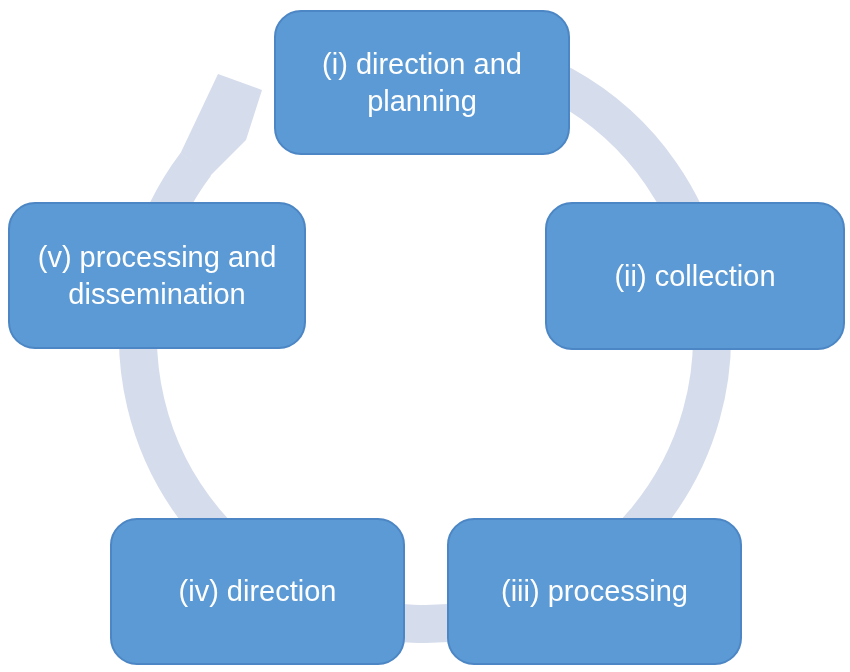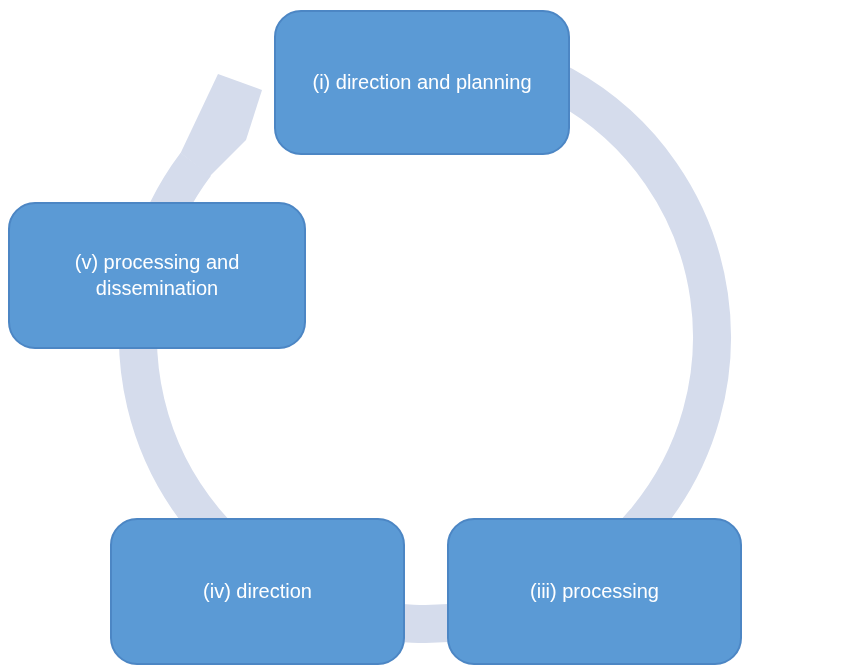--- a/index.html
+++ b/index.html
@@ -37,21 +37,21 @@
     z-index: 2;
     box-sizing: border-box;
     background: #5B9AD5;
     border: 2px solid #4C86C4;
     border-radius: 27px;
     display: flex;
     align-items: center;
     justify-content: center;
     text-align: center;
     color: #ffffff;
-    font-size: 20px;
+    font-size: 29px;
     line-height: 1.27;
   }
   .node-label {
     display: block;
     padding: 0 18px;
   }
   .node-1 { left: 274px; top: 10px;  width: 296px; height: 145px; }
   .node-2 { left: 545px; top: 202px; width: 300px; height: 148px; }
   .node-3 { left: 447px; top: 518px; width: 295px; height: 147px; }
   .node-4 { left: 110px; top: 518px; width: 295px; height: 147px; }
@@ -64,20 +64,23 @@
 
   <svg class="ring" viewBox="0 0 850 672" aria-hidden="true">
     <path class="band" d="M 450 51.1 A 287 287 0 1 1 195.8 164.3" stroke="#D5DCEC"></path>
     <polygon class="head" points="180.6,152.9 218,74 262,90 246,140 210,176" fill="#D5DCEC"></polygon>
   </svg>
 
   <div class="node node-1">
     <span class="node-label">(i) direction and planning</span>
   </div>
 
+  <div class="node node-2">
+    <span class="node-label">(ii) collection</span>
+  </div>
 
   <div class="node node-3">
     <span class="node-label">(iii) processing</span>
   </div>
 
   <div class="node node-4">
     <span class="node-label">(iv) direction</span>
   </div>
 
   <div class="node node-5">

